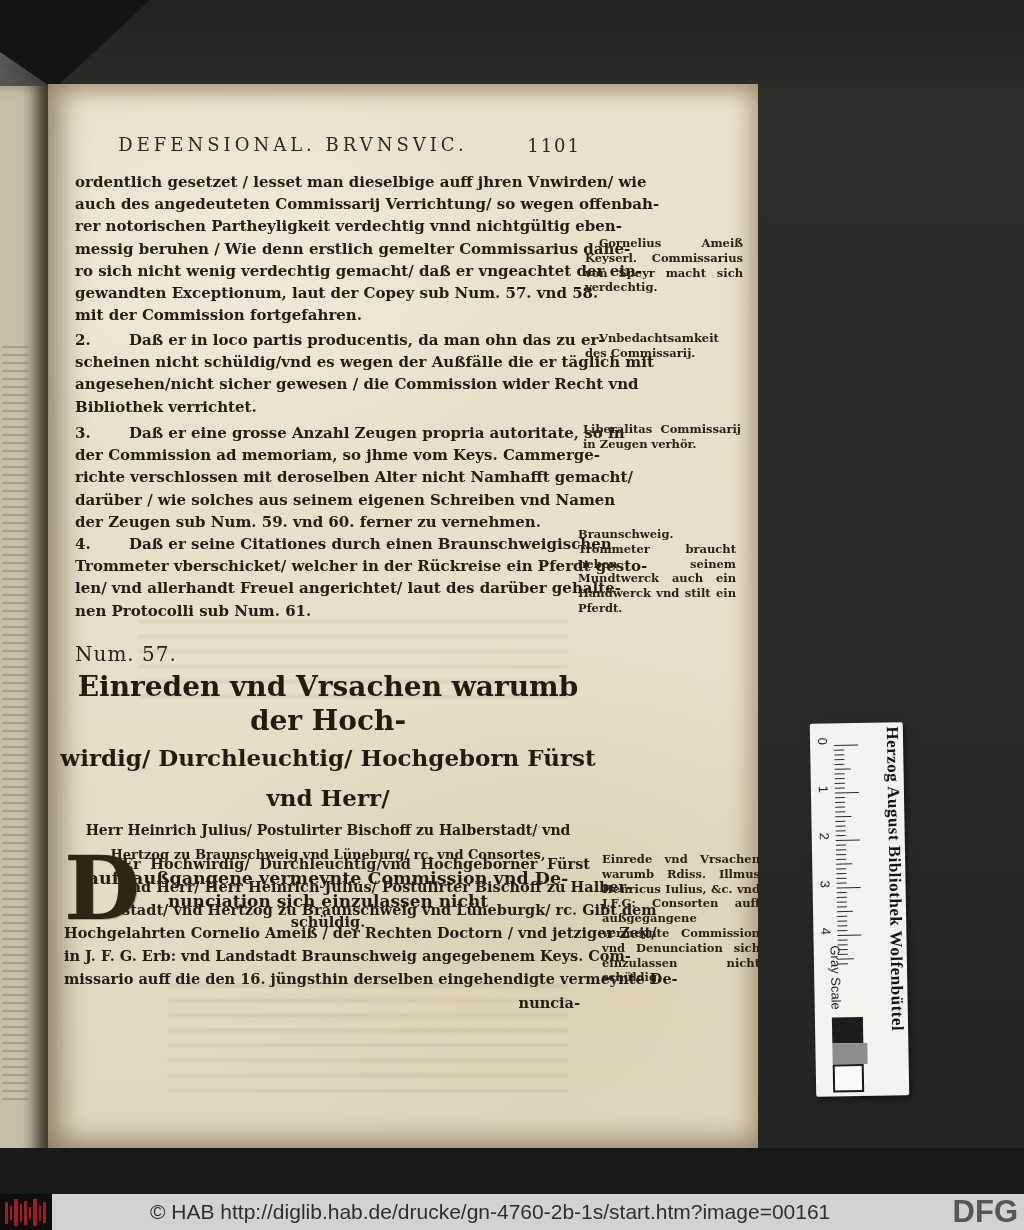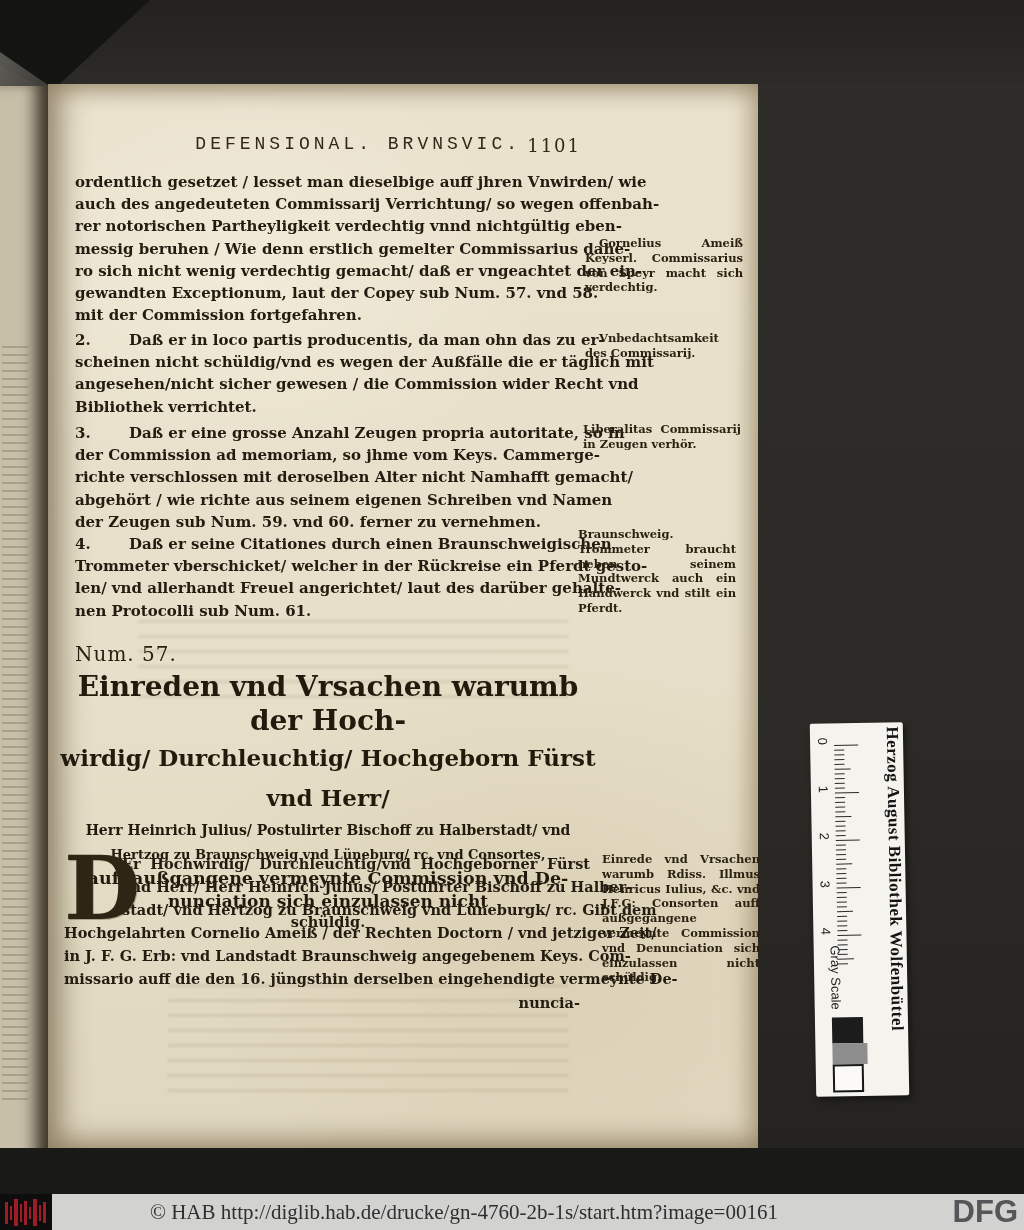--- a/index.html
+++ b/index.html
@@ -22,21 +22,21 @@
         background:
           radial-gradient(420px 300px at 28% 18%,rgba(255,252,240,.35),transparent 70%),
           radial-gradient(520px 420px at 70% 80%,rgba(205,190,155,.35),transparent 70%),
           linear-gradient(180deg,#eae2cd 0%,#e7dfc9 55%,#e0d7bf 100%);
         box-shadow:inset -12px 0 20px rgba(130,110,75,.28),
                    inset 0 -14px 22px rgba(120,100,70,.25),
                    inset 16px 0 26px rgba(70,52,28,.38),
                    inset 0 10px 18px rgba(150,130,95,.25);
         color:#241c10;}
   .pg-header{position:absolute;left:27px;top:50px;width:506px;height:26px;}
-  .pg-title{position:absolute;left:0;right:60px;text-align:right;font-size:18px;letter-spacing:4px;color:#332818;font-family:Liberation Mono, monospace;}
+  .pg-title{position:absolute;left:0;right:70px;text-align:center;font-size:18px;letter-spacing:4px;color:#332818;}
   .pg-num{position:absolute;right:0;top:1px;font-size:18px;letter-spacing:2px;color:#332818;}
   .col{position:absolute;left:27px;width:506px;}
   .jline{white-space:nowrap;text-align:justify;text-align-last:justify;font-size:15px;line-height:22.2px;font-weight:600;}
   .eline{text-align:left;text-align-last:left;}
   .marker{display:inline-block;width:54px;font-weight:600;}
   .mnote{position:absolute;width:158px;font-size:11.5px;line-height:14.8px;font-weight:600;color:#2c2212;
          text-align:justify;}
   .mnote.indent{text-indent:14px;}
   .numlabel{position:absolute;left:27px;width:506px;text-align:left;font-size:20px;letter-spacing:1px;color:#2b2112;}
   .headings{position:absolute;left:10px;width:540px;text-align:center;color:#221a0c;}
@@ -67,21 +67,21 @@
   .ruler-num{position:absolute;left:5px;writing-mode:vertical-rl;font-family:"Liberation Sans",sans-serif;
              font-size:13px;color:#1c1c1c;}
   .sq{position:absolute;left:17px;width:31px;}
   .sq.black{top:294px;height:26px;background:#1c1c1c;}
   .sq.gray{top:320px;height:21px;width:35px;background:#8d8d8d;}
   .sq.white{top:341px;height:24px;background:#fbfaf6;border:2px solid #161616;width:27px;}
   
   .footer{position:absolute;left:0;top:1194px;width:1024px;height:36px;background:#d2d2d0;}
   .footer-left{position:absolute;left:0;top:0;width:52px;height:36px;background:#0d0d0d;}
   .footer-url{position:absolute;left:150px;top:0;height:36px;line-height:36px;
-              font-family:Liberation Serif, serif;font-size:21px;color:#2f2f2f;}
+              font-family:Liberation Sans, sans-serif;font-size:21px;color:#2f2f2f;}
   .dfg{position:absolute;right:6px;top:-1px;height:36px;line-height:38px;
        font-family:"Liberation Sans",sans-serif;font-weight:bold;font-size:31px;
        letter-spacing:0px;color:#55555a;}
 </style>
 </head>
 <body>
 
 <div class="stage">
 
   <div class="top-band"></div>
@@ -113,21 +113,21 @@
       <div class="jline"><span class="marker">2.</span><span>Daß er in loco partis producentis, da man ohn das zu er-</span></div>
       <div class="jline">scheinen nicht schüldig/vnd es wegen der Außfälle die er täglich mit</div>
       <div class="jline">angesehen/nicht sicher gewesen / die Commission wider Recht vnd</div>
       <div class="jline eline">Bibliothek verrichtet.</div>
     </div>
 
     <div class="col" style="top:338px">
       <div class="jline"><span class="marker">3.</span><span>Daß er eine grosse Anzahl Zeugen propria autoritate, so in</span></div>
       <div class="jline">der Commission ad memoriam, so jhme vom Keys. Cammerge-</div>
       <div class="jline">richte verschlossen mit deroselben Alter nicht Namhafft gemacht/</div>
-      <div class="jline">abgehört / wie richte aus seinem eigenen Schreiben vnd Namen</div>
+      <div class="jline">darüber / wie solches aus seinem eigenen Schreiben vnd Namen</div>
       <div class="jline eline">der Zeugen sub Num. 59. vnd 60. ferner zu vernehmen.</div>
     </div>
 
     <div class="col" style="top:449px">
       <div class="jline"><span class="marker">4.</span><span>Daß er seine Citationes durch einen Braunschweigischen</span></div>
       <div class="jline">Trommeter vberschicket/ welcher in der Rückreise ein Pferdt gesto-</div>
       <div class="jline">len/ vnd allerhandt Freuel angerichtet/ laut des darüber gehalte-</div>
       <div class="jline eline">nen Protocolli sub Num. 61.</div>
     </div>
 

